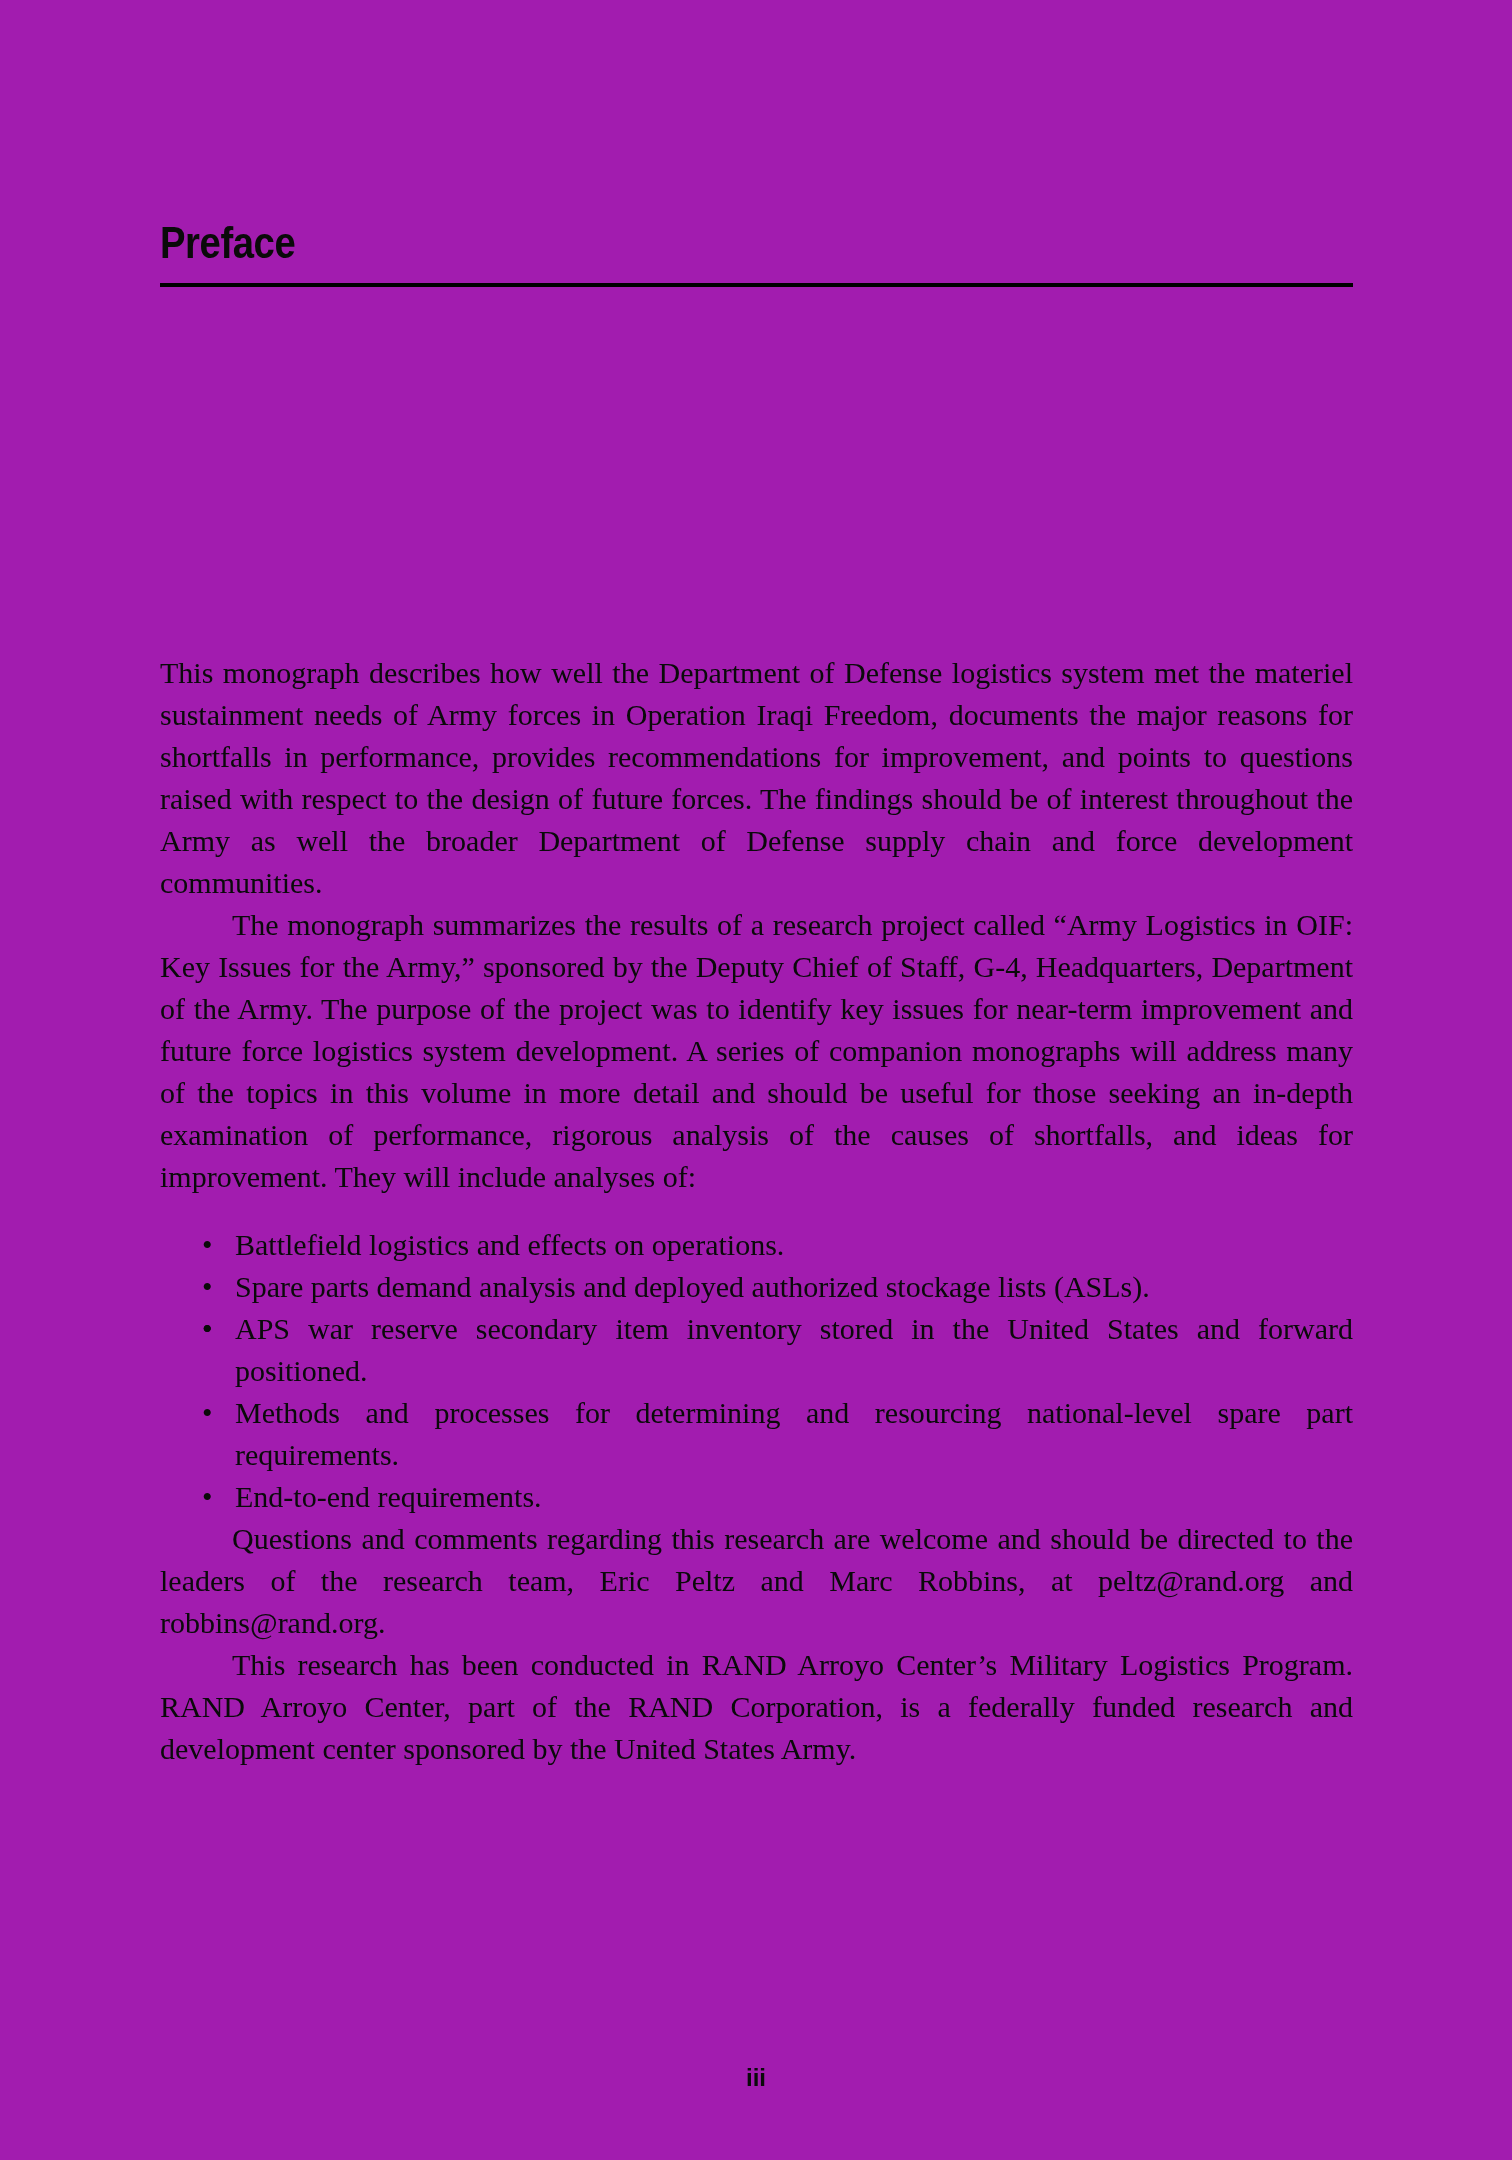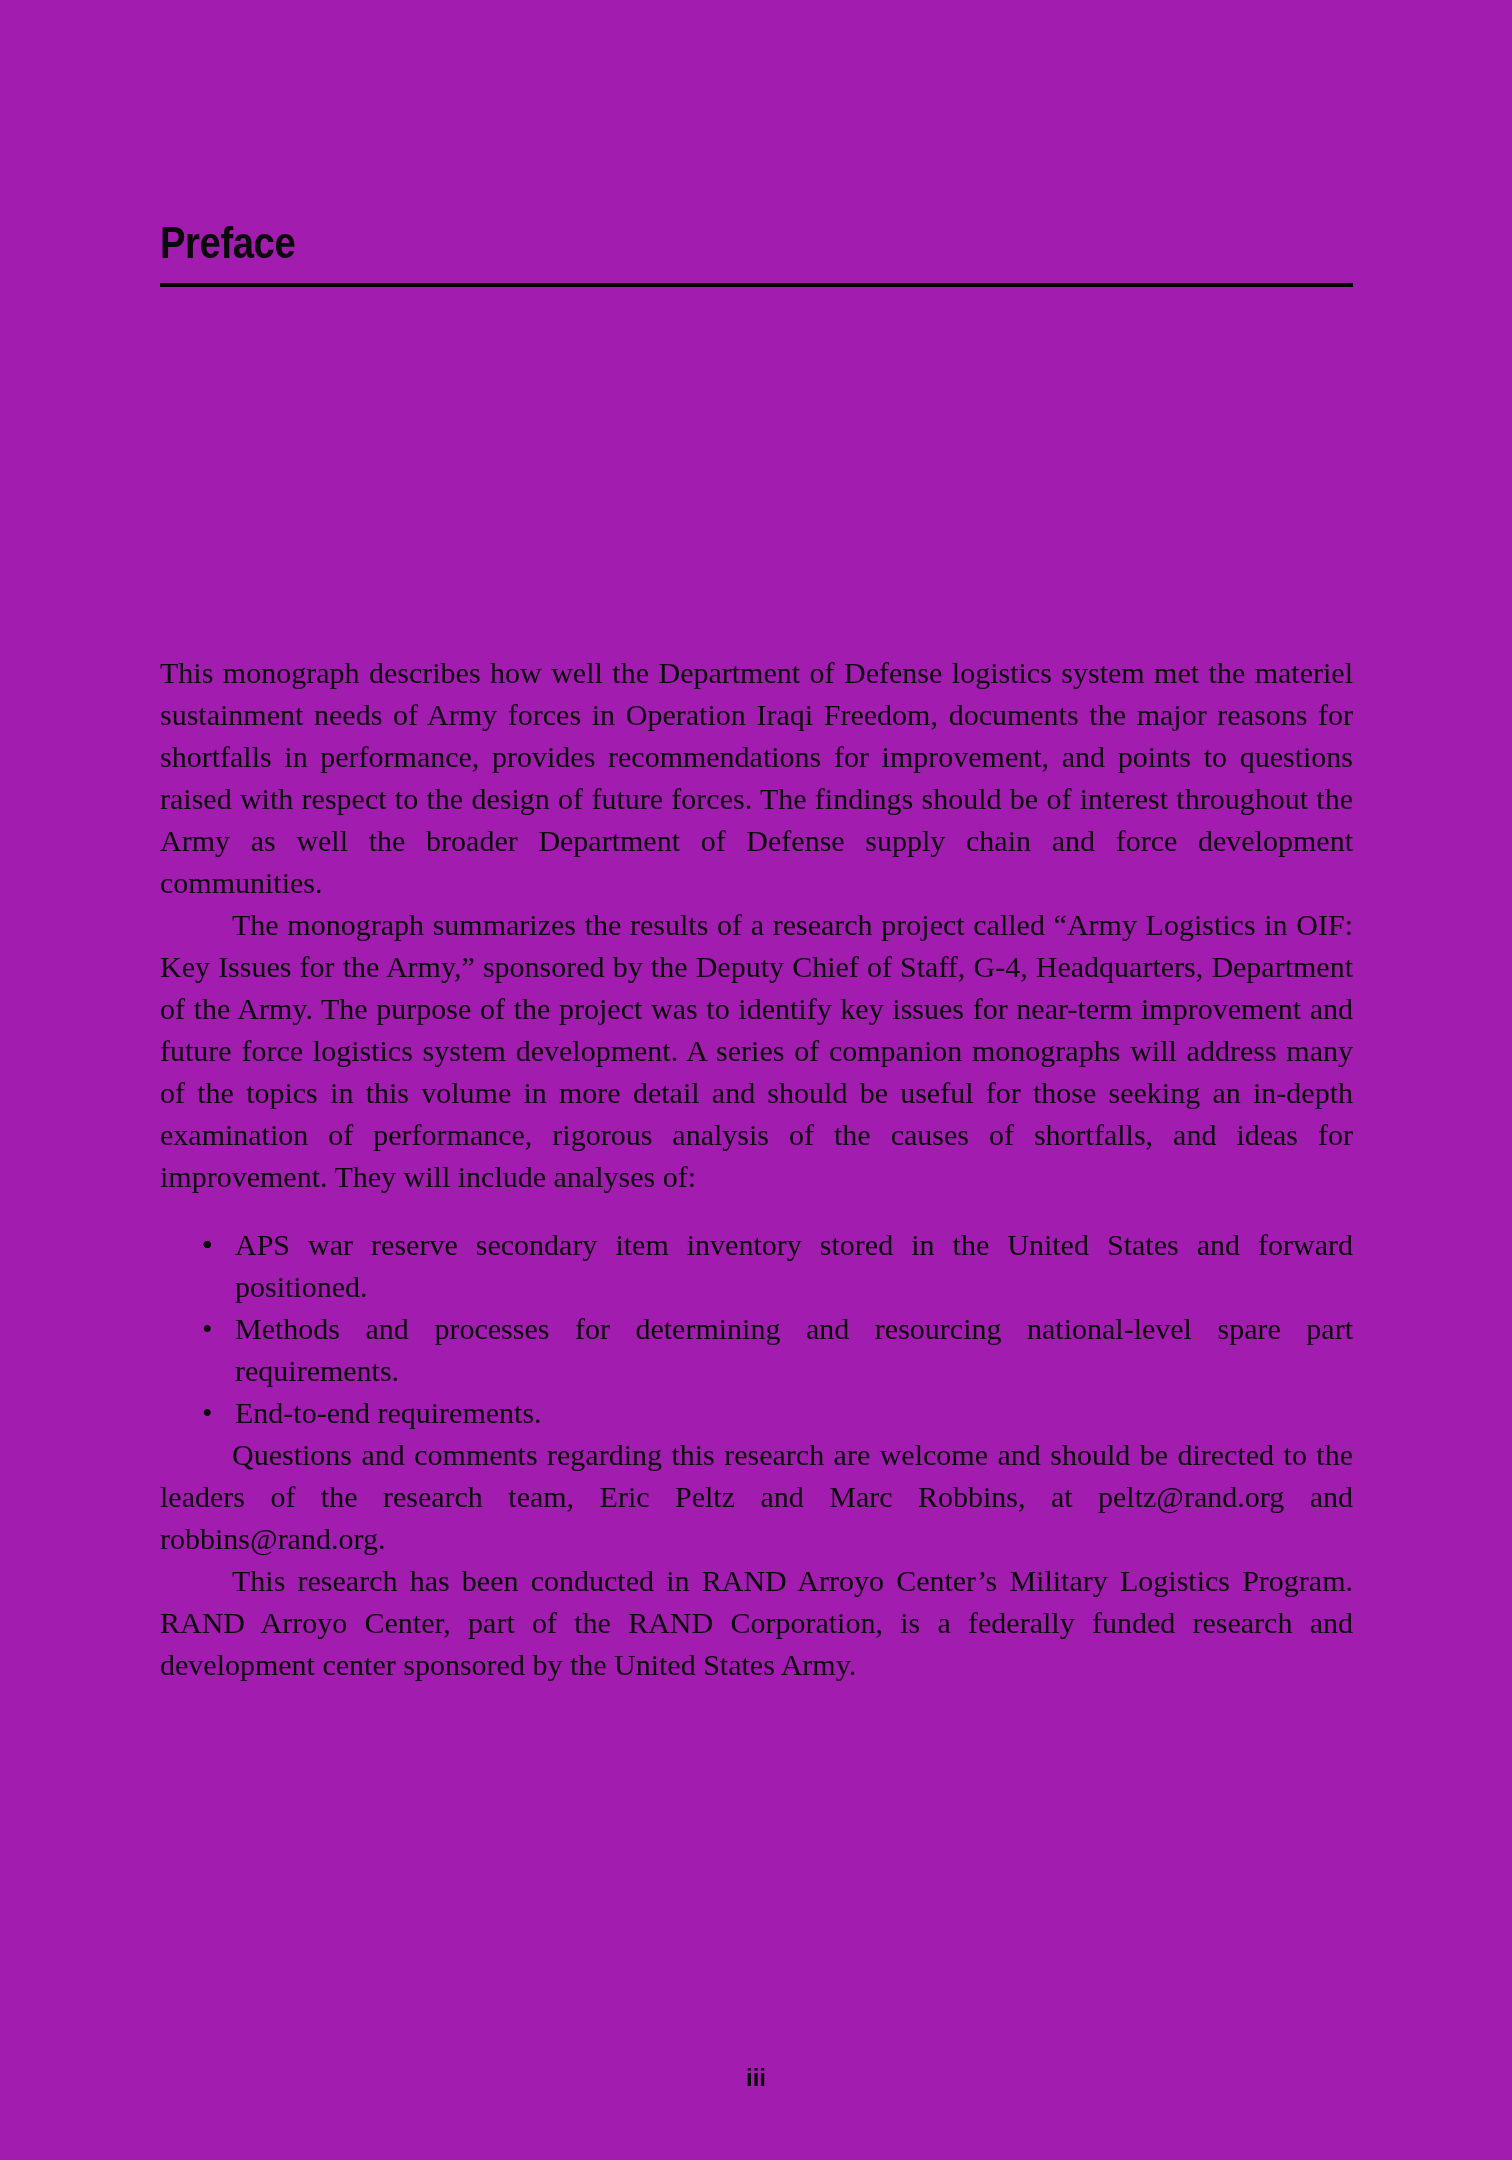--- a/index.html
+++ b/index.html
@@ -95,23 +95,25 @@
 
   <div class="body-text">
 
     <p>This monograph describes how well the Department of Defense logistics system met the materiel sustainment needs of Army forces in Operation Iraqi Freedom, documents the major reasons for shortfalls in performance, provides recommendations for improvement, and points to questions raised with respect to the design of future forces. The findings should be of interest throughout the Army as well the broader Department of Defense supply chain and force development communities.</p>
 
     <p class="indent">The monograph summarizes the results of a research project called “Army Logistics in OIF: Key Issues for the Army,” sponsored by the Deputy Chief of Staff, G-4, Headquarters, Department of the Army. The purpose of the project was to identify key issues for near-term improvement and future force logistics system development. A series of companion monographs will address many of the topics in this volume in more detail and should be useful for those seeking an in-depth examination of performance, rigorous analysis of the causes of shortfalls, and ideas for improvement. They will include analyses of:</p>
 
     <div class="bullet-list">
       <div class="bullet-item">
         <span class="bullet-dot">•</span>
+        <span>Battlefield logistics and effects on operations.</span>
       </div>
       <div class="bullet-item">
         <span class="bullet-dot">•</span>
+        <span>Spare parts demand analysis and deployed authorized stockage lists (ASLs).</span>
       </div>
       <div class="bullet-item">
         <span class="bullet-dot">•</span>
       </div>
       <div class="bullet-item">
         <span class="bullet-dot">•</span>
         <span>APS war reserve secondary item inventory stored in the United States and forward positioned.</span>
       </div>
       <div class="bullet-item">
         <span class="bullet-dot">•</span>

